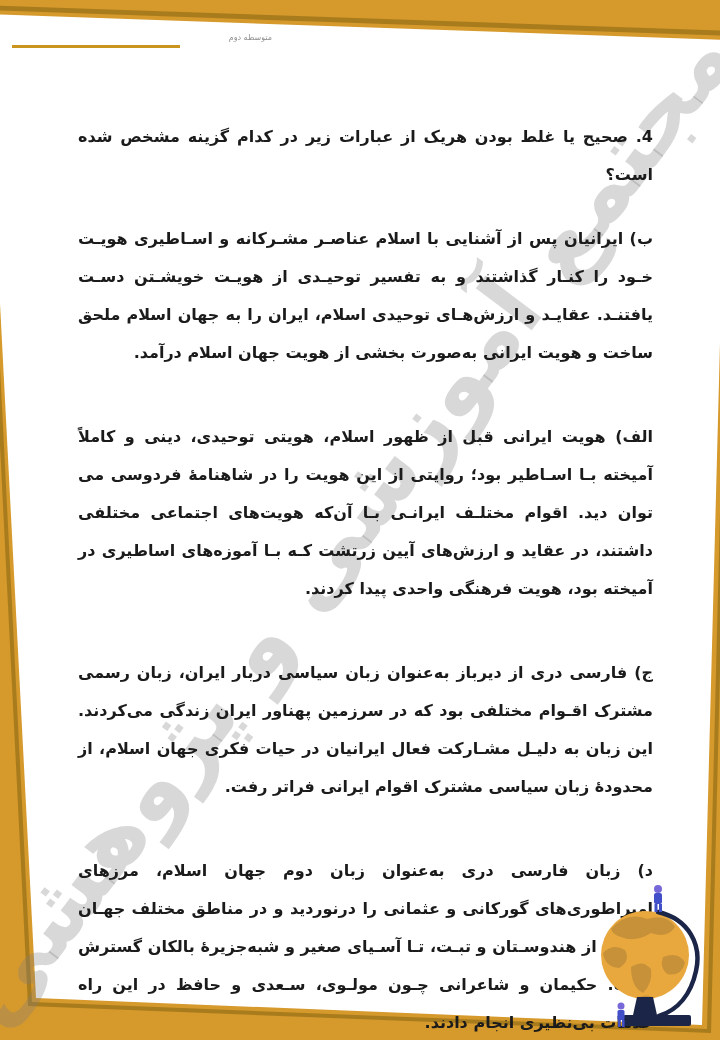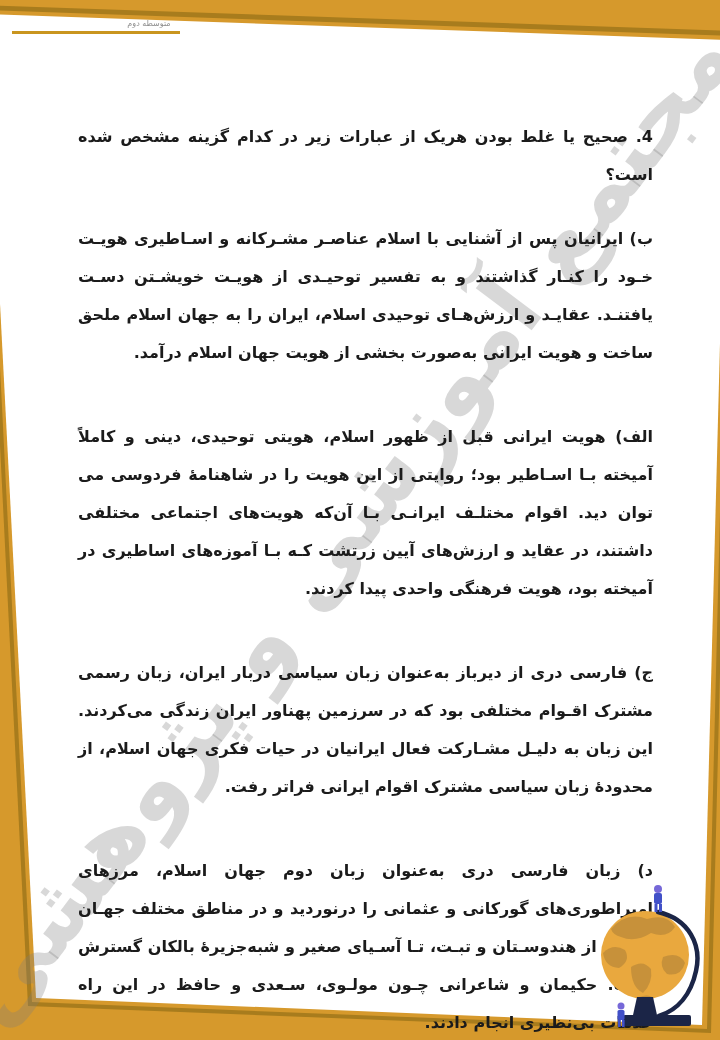--- a/index.html
+++ b/index.html
@@ -30,22 +30,22 @@
   }
   
   .header{position:absolute;left:12px;top:18px;width:260px;}
   .logo{position:relative;direction:rtl;text-align:left;
     font-weight:bold;font-size:26px;color:#141414;line-height:1.1;
     white-space:nowrap;}
   .grade{
     position:absolute;left:4px;top:-13px;font-size:20px;font-weight:bold;
     color:#cf9226;letter-spacing:-1px;
   }
-  .logo-sub{direction:rtl;text-align:center;font-size:8px;color:#8f8f8f;
-    margin:1px 0 0 14px;}
+  .logo-sub{direction:rtl;text-align:right;font-size:8px;color:#8f8f8f;
+    margin:15px 0 0 14px;}
   .logo-rule{width:168px;height:3px;background:#c9951f;margin-top:3px;}
   
   .content{
     position:absolute;top:118px;left:78px;width:575px;
     direction:rtl;text-align:justify;color:#1b1b1b;
     font-size:16px;font-weight:bold;line-height:38px;
   }
   .question{margin:0 0 26px 0;}
   .option{margin:0 0 46px 0;}
   

